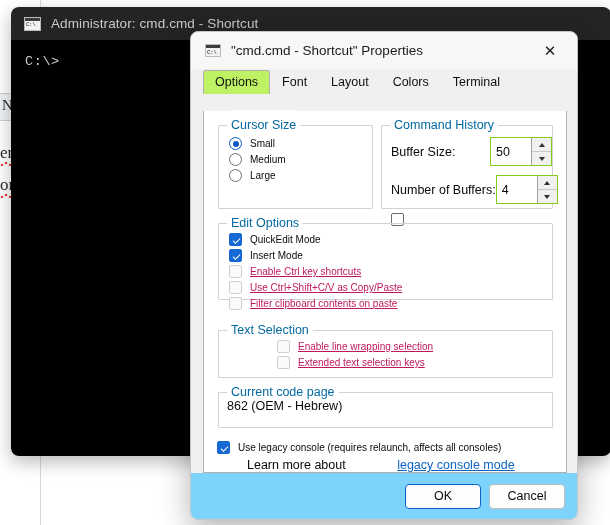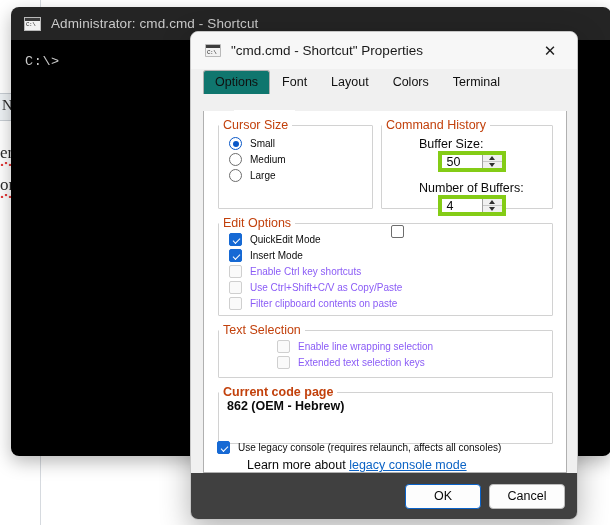--- a/index.html
+++ b/index.html
@@ -76,98 +76,98 @@
   
   #tabstrip{
     position:relative;height:24px;margin:0 0 0 12px;display:flex;align-items:flex-end;
   }
   .tab{
     font-size:12.5px;color:#101010;padding:3px 11px 4px 11px;line-height:16px;
     border:1px solid transparent;border-bottom:none;position:relative;top:1px;
     white-space:nowrap;
   }
   .tab.active{
-    background:#0f766e;border-color:#b0b0b0;border-radius:3px 3px 0 0;z-index:3;
+    background:#bef264;border-color:#b0b0b0;border-radius:3px 3px 0 0;z-index:3;
   }
 
   #tabpanel{
     position:absolute;left:12px;right:10px;top:79px;bottom:46px;
     background:#ffffff;border:1px solid #b0b0b0;border-top:none;box-sizing:border-box;
     padding:10px 10px 0 10px;
   }
   #tabpanel::before{
     content:"";position:absolute;left:30px;top:-1px;width:61px;height:1px;background:#ffffff;
   }
 
   
   .group{
     position:absolute;border:1px solid #d2d2d2;border-radius:1px;box-sizing:border-box;
   }
   .group > legend, .group-label{
-    position:absolute;top:-8px;left:0;background:#ffffff;padding:0 4px;
-    font-size:12.5px;color:#c2410c;white-space:nowrap;
+    position:absolute;top:-8px;left:8px;background:#ffffff;padding:0 4px;
+    font-size:12.5px;color:#0369a1;white-space:nowrap;
   }
 
   
   .radio-row{display:flex;align-items:center;gap:8px;margin-bottom:3px;}
   .radio{
     width:13px;height:13px;border-radius:50%;border:1px solid #6d6d6d;background:#fff;
     box-sizing:border-box;flex:0 0 auto;position:relative;
   }
   .radio.on{border:1px solid #0a58c8;background:#fff;}
   .radio.on::after{
     content:"";position:absolute;left:2.5px;top:2.5px;width:6px;height:6px;border-radius:50%;
     background:#0a58c8;
   }
   .lbl{font-size:10px;color:#0a0a0a;white-space:nowrap;}
-  .lbl.dim{color:#8b5cf6;}
+  .lbl.dim{color:#be185d;text-decoration:underline;}
 
   
   .cb-row{display:flex;align-items:center;gap:8px;margin-bottom:3px;}
   .cbx{
     width:13px;height:13px;border:1px solid #6d6d6d;background:#fff;box-sizing:border-box;
     flex:0 0 auto;position:relative;border-radius:2px;
   }
   .cbx.on{background:#1669d4;border-color:#1669d4;}
   .cbx.on::after{
     content:"";position:absolute;left:3px;top:3.5px;width:6px;height:3px;
     border-left:1.6px solid #fff;border-bottom:1.6px solid #fff;transform:rotate(-45deg);
   }
   .cbx.dim{border-color:#cfcfcf;background:#fafafa;}
 
   
-  .field-row{display:flex;align-items:center;margin-bottom:9px;flex-direction:column;}
+  .field-row{display:flex;align-items:center;margin-bottom:9px;}
   .field-label{font-size:12.5px;color:#0a0a0a;white-space:nowrap;}
   .spin{
-    display:flex;align-items:stretch;border:4px solid #84cc16;background:#fff;
-    height:21px;box-sizing:border-box;
+    display:flex;align-items:stretch;border:1px solid #84cc16;background:#fff;
+    height:29px;box-sizing:border-box;
   }
   .spin .val{
     width:40px;font-size:12.5px;color:#0a0a0a;display:flex;align-items:center;
     padding-left:5px;box-sizing:border-box;
   }
   .spin .btns{
     width:19px;border-left:1px solid #a0a0a0;display:flex;flex-direction:column;
     background:#f0f0f0;
   }
   .spin .btns div{
     flex:1;display:flex;align-items:center;justify-content:center;position:relative;
   }
   .spin .btns div:first-child{border-bottom:1px solid #c8c8c8;}
   .arw-u,.arw-d{width:0;height:0;border-left:3.5px solid transparent;border-right:3.5px solid transparent;}
   .arw-u{border-bottom:4px solid #303030;}
   .arw-d{border-top:4px solid #303030;}
 
   .codepage-val{font-size:12.5px;color:#0a0a0a;padding:6px 0 0 8px;}
 
-  .link{color:#0b63c5;text-decoration:underline;cursor:pointer;}
+  .link{color:#0b63c5;text-decoration:underline;cursor:pointer;margin-left:48px;}
 
   
   #buttonbar{
-    position:absolute;left:0;right:0;bottom:0;height:46px;background:#404040;
+    position:absolute;left:0;right:0;bottom:0;height:46px;background:#7dd3fc;
     display:flex;align-items:center;justify-content:flex-end;gap:8px;padding-right:12px;
     box-sizing:border-box;
   }
   .btn{
     width:76px;height:25px;border:1px solid #bdbdbd;border-radius:4px;background:#fdfdfd;
     font-size:12.5px;color:#0a0a0a;display:flex;align-items:center;justify-content:center;
     box-sizing:border-box;cursor:default;
   }
   .btn.default{border:1.6px solid #0a62c8;}
 </style>
@@ -264,21 +264,21 @@
                 </div>
             </span>
           </span>
         </div>
         <div class="cb-row">
           <span class="cbx"></span>
         </div>
       </div>
     </div>
 
-    <div class="group" style="left:14px;top:112px;width:335px;height:93px;">
+    <div class="group" style="left:14px;top:112px;width:335px;height:77px;">
       <div class="group-label">Edit Options</div>
       <div style="padding:9px 0 0 10px;">
         <div class="cb-row">
           <span class="cbx on"></span>
           <span class="lbl">QuickEdit Mode</span>
         </div>
         <div class="cb-row">
           <span class="cbx on"></span>
           <span class="lbl">Insert Mode</span>
         </div>
@@ -304,21 +304,21 @@
           <span class="cbx dim"></span>
           <span class="lbl dim">Enable line wrapping selection</span>
         </div>
         <div class="cb-row">
           <span class="cbx dim"></span>
           <span class="lbl dim">Extended text selection keys</span>
         </div>
       </div>
     </div>
 
-    <div class="group" style="left:14px;top:281px;width:335px;height:52px;font-weight:bold;">
+    <div class="group" style="left:14px;top:281px;width:335px;height:36px;">
       <div class="group-label">Current code page</div>
       <div class="codepage-val">862   (OEM - Hebrew)</div>
     </div>
 
     <div style="position:absolute;left:13px;top:330px;">
       <div class="cb-row">
         <span class="cbx on"></span>
         <span class="lbl">Use legacy console (requires relaunch, affects all consoles)</span>
       </div>
       <div style="margin:4px 0 0 30px;font-size:12.5px;color:#0a0a0a;">

